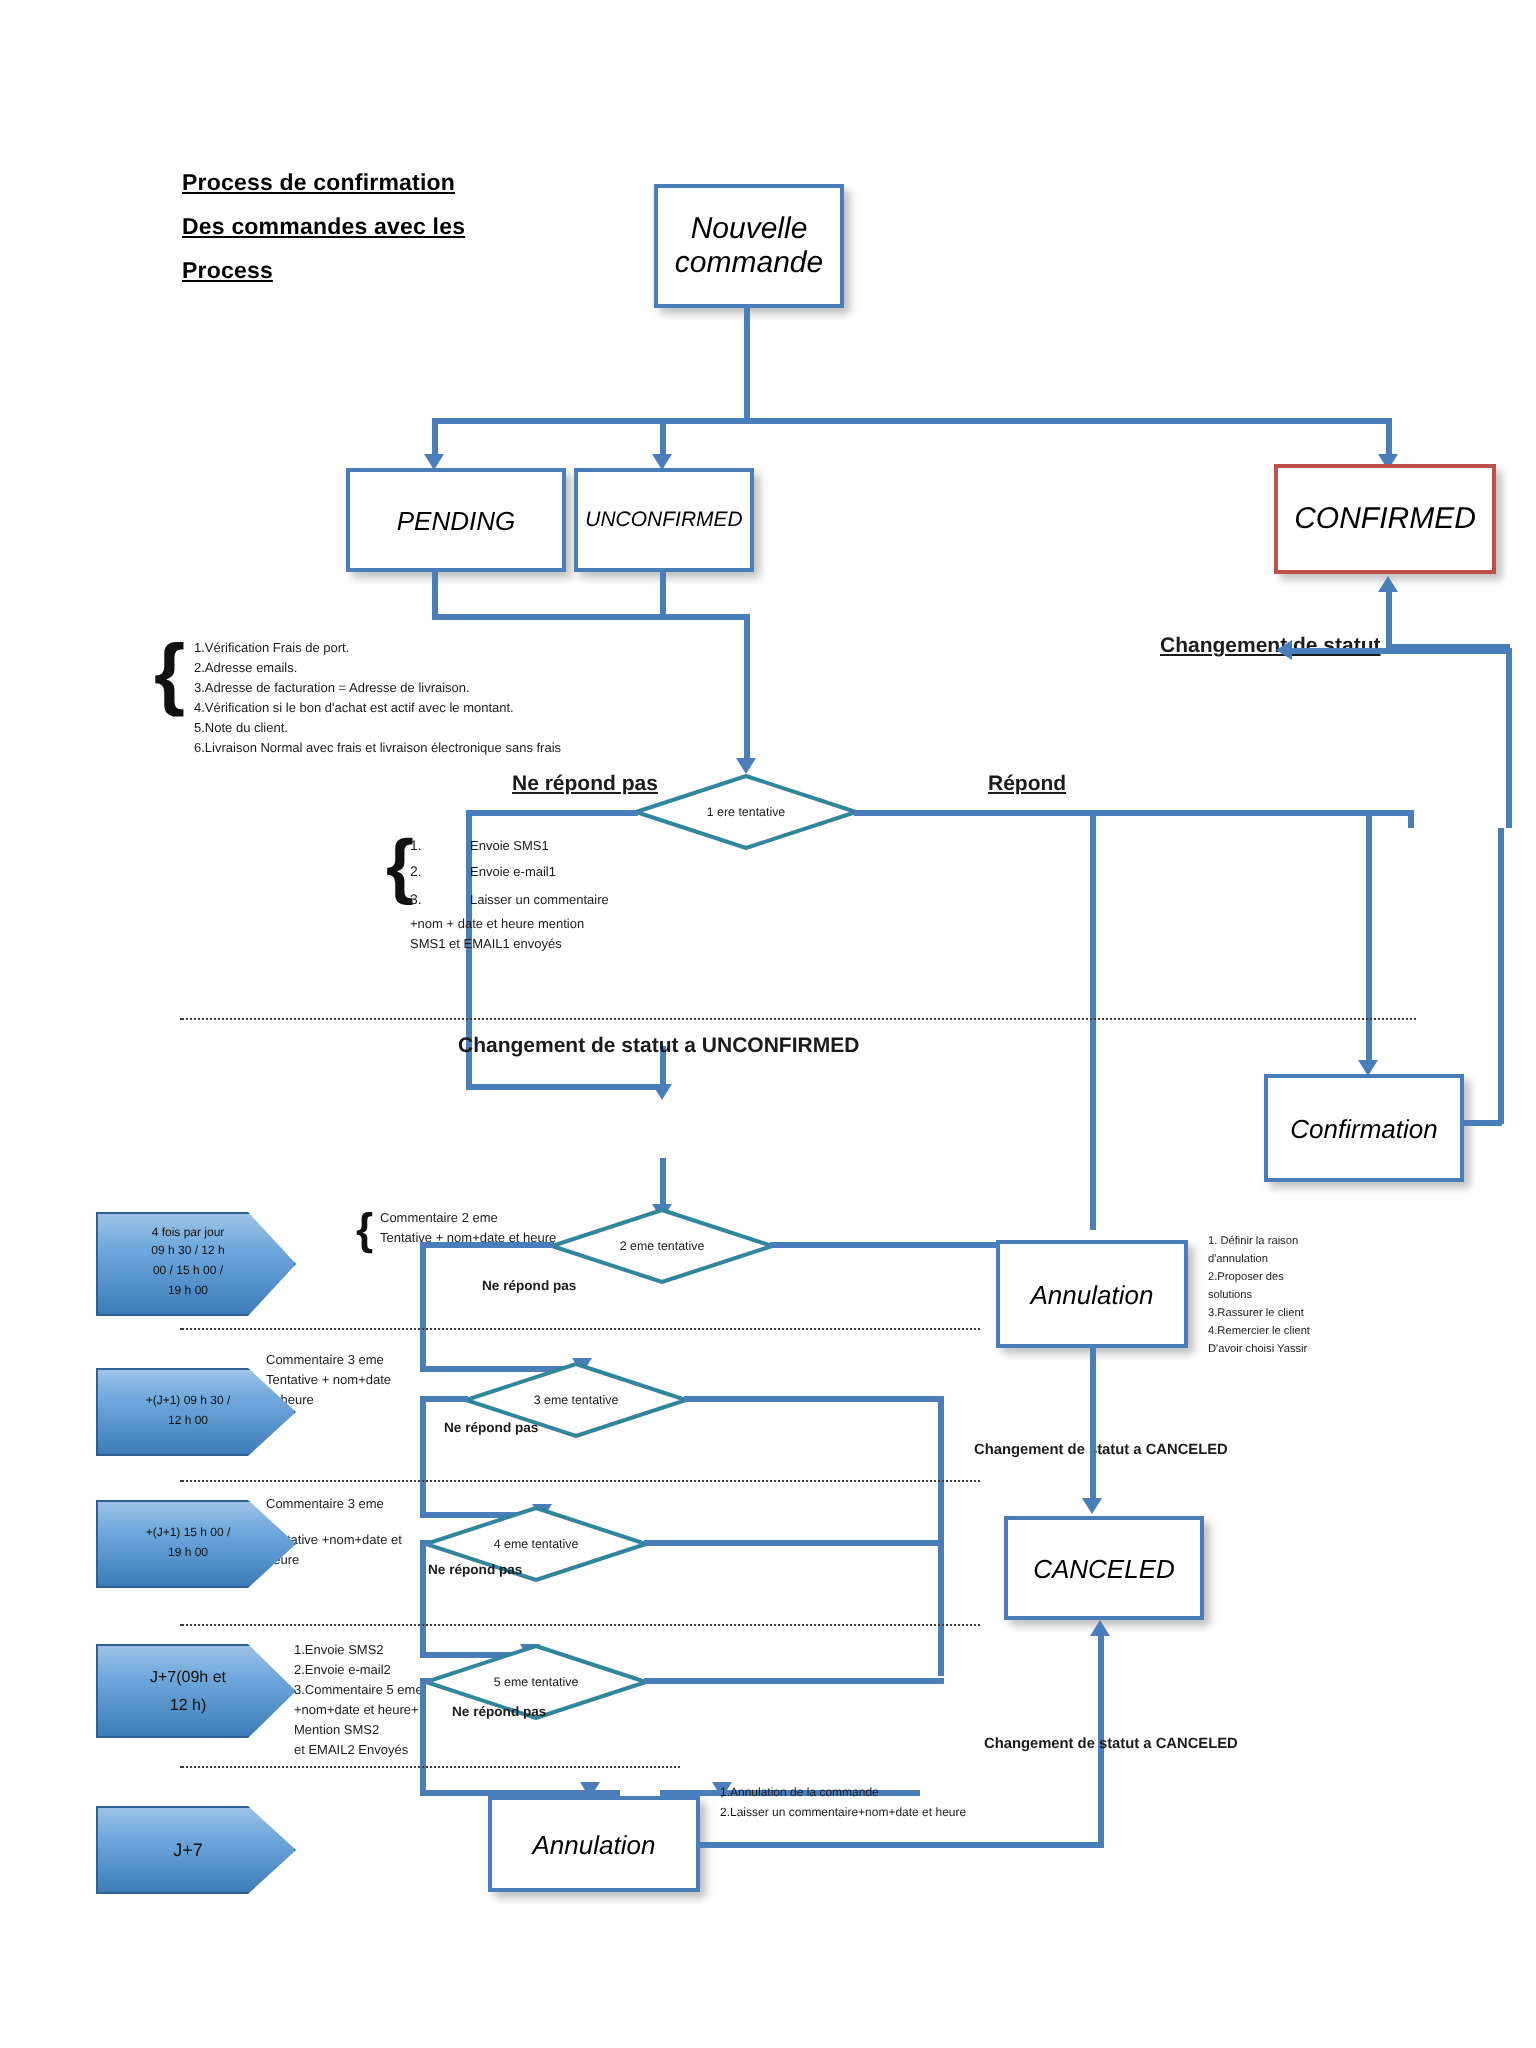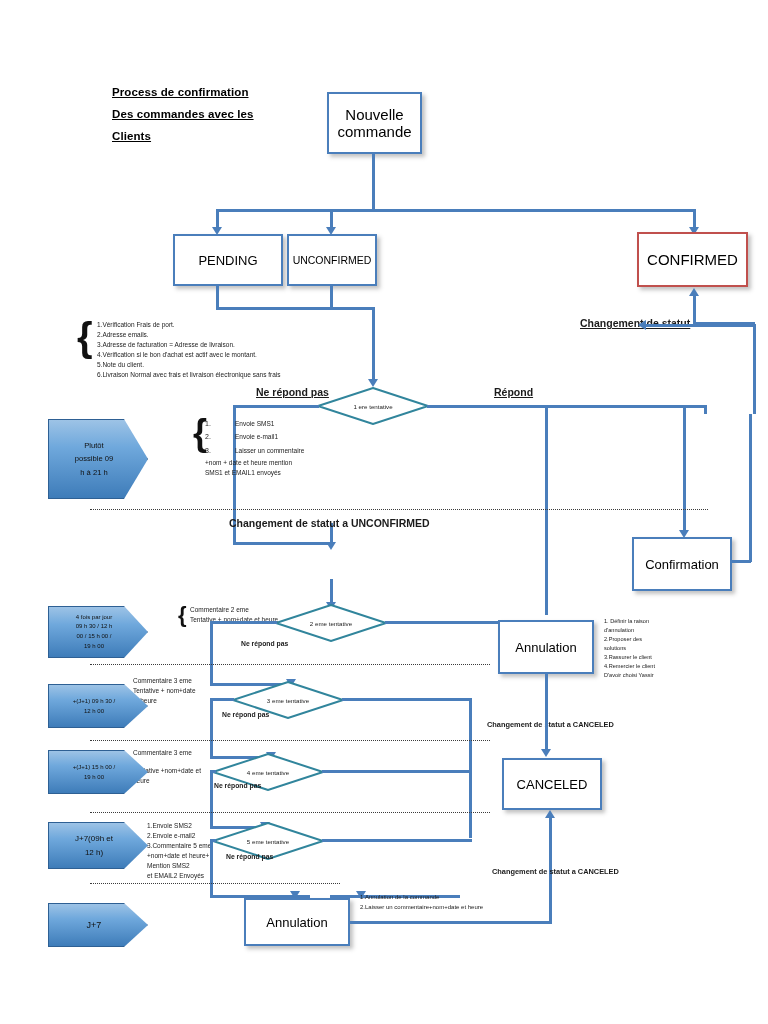--- a/index.html
+++ b/index.html
@@ -2,21 +2,21 @@
 <html><head>
 <meta charset="utf-8">
 <style>
   html,body{margin:0;padding:0;background:#ffffff;}
   body{width:768px;height:1024px;position:relative;font-family:"Liberation Sans",sans-serif;color:#000;overflow:hidden;}
   #canvas{position:relative;width:768px;height:1024px;}
 
   
   .abs{position:absolute;box-sizing:border-box;}
   .box{background:#fff;border:2px solid #4a7ebb;display:flex;align-items:center;justify-content:center;text-align:center;}
-  .box.shadow{box-shadow:3px 3px 4px rgba(120,120,120,.45);}
+  .box.shadow{box-shadow:3px 3px 4px rgba(120,120,120,.45);font-style:italic;}
   .box.red{border-color:#c0504d;}
   .box.orange{border-color:#e36c0a;}
 
   .lbl-xl{font-size:15px;}
   .lbl-lg{font-size:13px;}
   .lbl-md{font-size:10.5px;}
   .lbl-sm{font-size:6.5px;line-height:1.55;}
   .lbl-xs{font-size:5.6px;line-height:1.6;}
 
   
@@ -58,24 +58,24 @@
   .note{position:absolute;color:#1b1b1b;}
   .bold{font-weight:bold;}
   .ul{text-decoration:underline;}
   .nowrap{white-space:nowrap;}
 </style>
 </head>
 <body>
 
 <div id="canvas">
 
-  <div class="abs title" style="left:91px;top:86px;width:230px;margin-left:21px;">
+  <div class="abs title" style="left:91px;top:86px;width:230px;">
     <div style="margin-bottom:10px;"><span>Process de confirmation</span></div>
     <div style="margin-bottom:10px;"><span>Des commandes avec les</span></div>
-    <div><span>Clients</span></div>
+    <div><span>Process</span></div>
   </div>
 
   <div class="abs box shadow lbl-xl" style="left:327px;top:92px;width:95px;height:62px;flex-direction:column;">
     <div>Nouvelle</div>
     <div>commande</div>
   </div>
 
   <div class="ln lnv" style="left:372px;top:154px;height:57px;"></div>
 
   <div class="ln lnh" style="left:216px;top:209px;width:480px;"></div>
@@ -150,27 +150,20 @@
       <span class="lbl-sm" style="padding-top:2px;">Envoie e-mail1</span>
     </div>
     <div style="display:flex;font-size:7px;line-height:1.9;">
       <span style="width:30px;">3.</span>
       <span class="lbl-sm" style="padding-top:2px;">Laisser un commentaire</span>
     </div>
     <div class="lbl-sm" style="margin-top:1px;">+nom + date et heure mention</div>
     <div class="lbl-sm">SMS1 et EMAIL1 envoyés</div>
   </div>
 
-  <div class="tarrow" style="left:48px;top:419px;width:98px;height:78px;">
-    <div class="tx lbl-sm" style="font-size:7.6px;line-height:1.75;">
-      <div>Plutôt</div>
-      <div>possible 09</div>
-      <div>h à 21 h</div>
-    </div>
-  </div>
 
   <div class="dotted" style="left:90px;top:509px;width:618px;"></div>
 
   <div class="note lbl-md bold nowrap" style="left:229px;top:517px;">Changement de statut a UNCONFIRMED</div>
 
 
   <div class="ln lnv" style="left:330px;top:579px;height:26px;"></div>
   <div class="ah ah-down" style="left:326px;top:602px;"></div>
 
   <div class="abs box shadow lbl-lg" style="left:632px;top:537px;width:100px;height:54px;">Confirmation</div>

